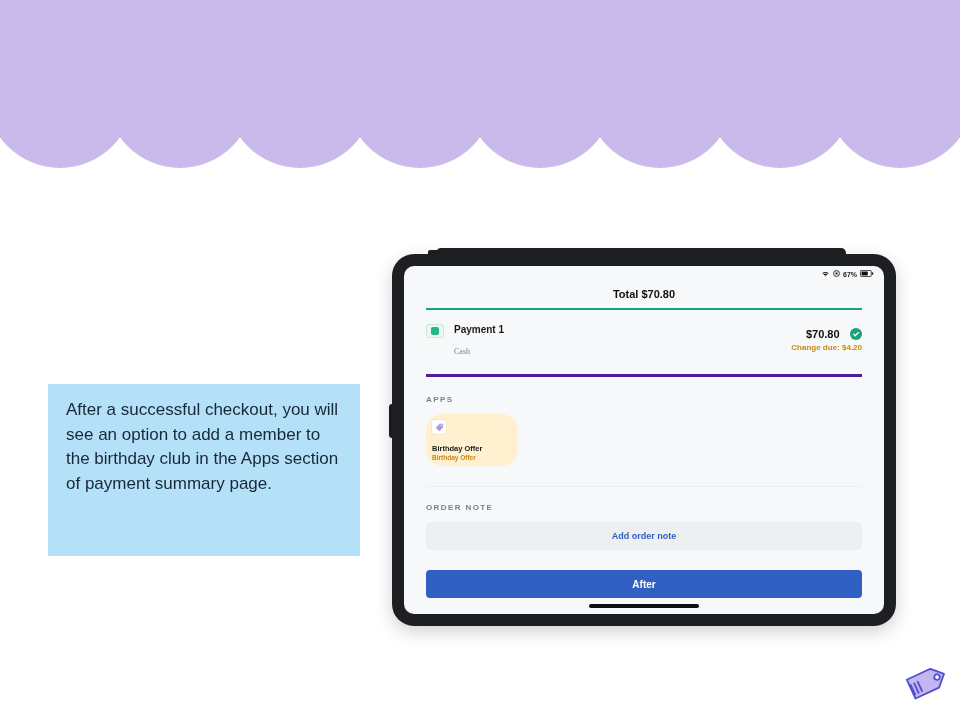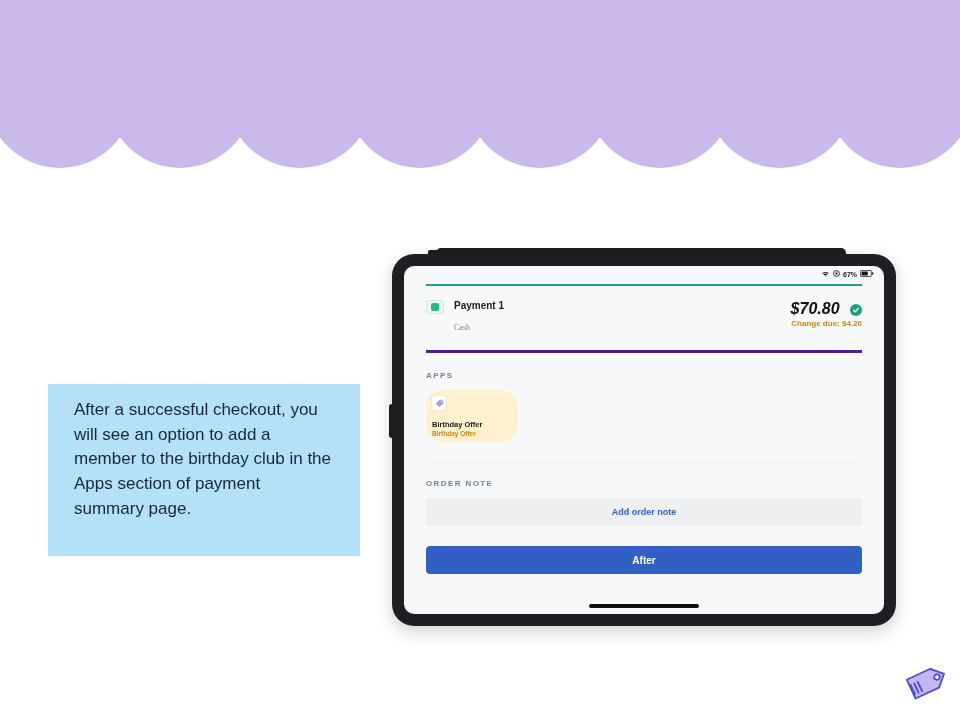--- a/index.html
+++ b/index.html
@@ -17,21 +17,21 @@
     top: 0;
     left: -12%;
     width: 124%;
     height: 90px;
     background: #cab9eb;
     border-radius: 0 0 90px 90px;
   }
 
   
   .title { position: absolute; left: 60px; top: 336px; color: #67b6f5; font-weight: 800; font-size: 34px; letter-spacing: -0.5px; }
-  .callout { position: absolute; left: 48px; top: 384px; width: 312px; height: 172px; background: #b4e0f8; padding: 14px 26px; color: #192838; font-size: 17px; line-height: 1.45; }
+  .callout { position: absolute; left: 48px; top: 384px; width: 312px; height: 172px; background: #b4e0f8; padding: 14px 18px; color: #192838; font-size: 17px; line-height: 1.45; }
 
   
   .tablet-wrap { position: absolute; left: 392px; top: 254px; width: 504px; height: 372px; }
   .tablet-body { position: absolute; inset: 0; background: #1e1f22; border-radius: 22px; box-shadow: 0 6px 18px rgba(0,0,0,0.18); }
   .tablet-notch { position: absolute; top: -6px; left: 44px; width: 410px; height: 10px; background: #1e1f22; border-radius: 5px 5px 0 0; }
   .tablet-btn { position: absolute; top: -4px; left: 36px; width: 14px; height: 6px; background: #1e1f22; border-radius: 2px; }
   .tablet-side { position: absolute; left: -3px; top: 150px; width: 6px; height: 34px; background: #1e1f22; border-radius: 3px; }
   .tablet-screen { position: absolute; left: 12px; top: 12px; right: 12px; bottom: 12px; background: #f7f8fa; border-radius: 10px; overflow: hidden; }
   .home-ind { position: absolute; bottom: 6px; left: 50%; transform: translateX(-50%); width: 110px; height: 4px; background: #0e0e0e; border-radius: 3px; }
 
@@ -45,21 +45,21 @@
 
   .section-label { font-size: 8px; letter-spacing: 1.4px; color: #7b828a; font-weight: 700; text-transform: uppercase; margin-bottom: 10px; }
 
   .payment-row { display: flex; align-items: flex-start; gap: 10px; margin-bottom: 18px; border-bottom: 3px solid #4c1d95; padding-bottom: 18px; }
   .pay-icon { width: 18px; height: 14px; border: 1px solid #c9eadd; background: #e9f8f1; border-radius: 3px; display: flex; align-items: center; justify-content: center; }
   .pay-icon::after { content: ""; width: 8px; height: 8px; background: #27b884; border-radius: 2px; }
   .pay-text { flex: 1; }
   .pay-title { font-size: 10px; font-weight: 700; color: #1a1a1a; }
   .pay-sub { font-size: 8px; color: #7b828a; margin-top: 12px; font-family: Liberation Serif, serif; }
   .pay-right { text-align: right; }
-  .pay-amount { font-size: 16px; font-weight: 800; color: #0f0f0f; font-style: italic; }
+  .pay-amount { font-size: 11px; font-weight: 800; color: #0f0f0f; }
   .pay-change { font-size: 8px; font-weight: 700; color: #c58a14; margin-top: 1px; }
   .check-badge { width: 12px; height: 12px; background: #1aa37a; border-radius: 50%; display: inline-flex; align-items: center; justify-content: center; margin-left: 6px; vertical-align: middle; }
   .check-badge svg { width: 8px; height: 8px; }
 
   .apps-card { width: 92px; background: #fff1cf; border-radius: 16px; padding: 6px 6px 5px 6px; margin-bottom: 20px; }
   .app-icon-box { width: 14px; height: 14px; background: #fff; border-radius: 3px; display: flex; align-items: center; justify-content: center; margin-bottom: 10px; box-shadow: 0 0 0 1px rgba(0,0,0,0.04); }
   .app-icon-box svg { width: 9px; height: 9px; }
   .app-title { font-size: 7.5px; font-weight: 800; color: #1a1a1a; white-space: nowrap; }
   .app-sub { font-size: 6.5px; font-weight: 700; color: #c58a14; white-space: nowrap; margin-top: 1px; }
   .apps-divider { height: 1px; background: #eceef0; margin-bottom: 16px; }
@@ -116,20 +116,21 @@
             <svg viewBox="0 0 18 9" width="14" height="7">
                 <rect x="0.5" y="0.5" width="14" height="8" rx="1.5" fill="none" stroke="#111" stroke-width="1"></rect>
                 <rect x="2" y="2" width="8" height="5" fill="#111"></rect>
                 <rect x="15.5" y="2.8" width="1.6" height="3.4" rx="0.8" fill="#111"></rect>
               </svg>
           </span>
         </div>
 
         <div class="screen-content">
 
+          <div class="total-line">Total $70.80</div>
           <div class="divider-green"></div>
 
 
           <div class="payment-row">
             <div class="pay-icon"></div>
             <div class="pay-text">
               <div class="pay-title">Payment 1</div>
               <div class="pay-sub">Cash</div>
             </div>
             <div class="pay-right">

